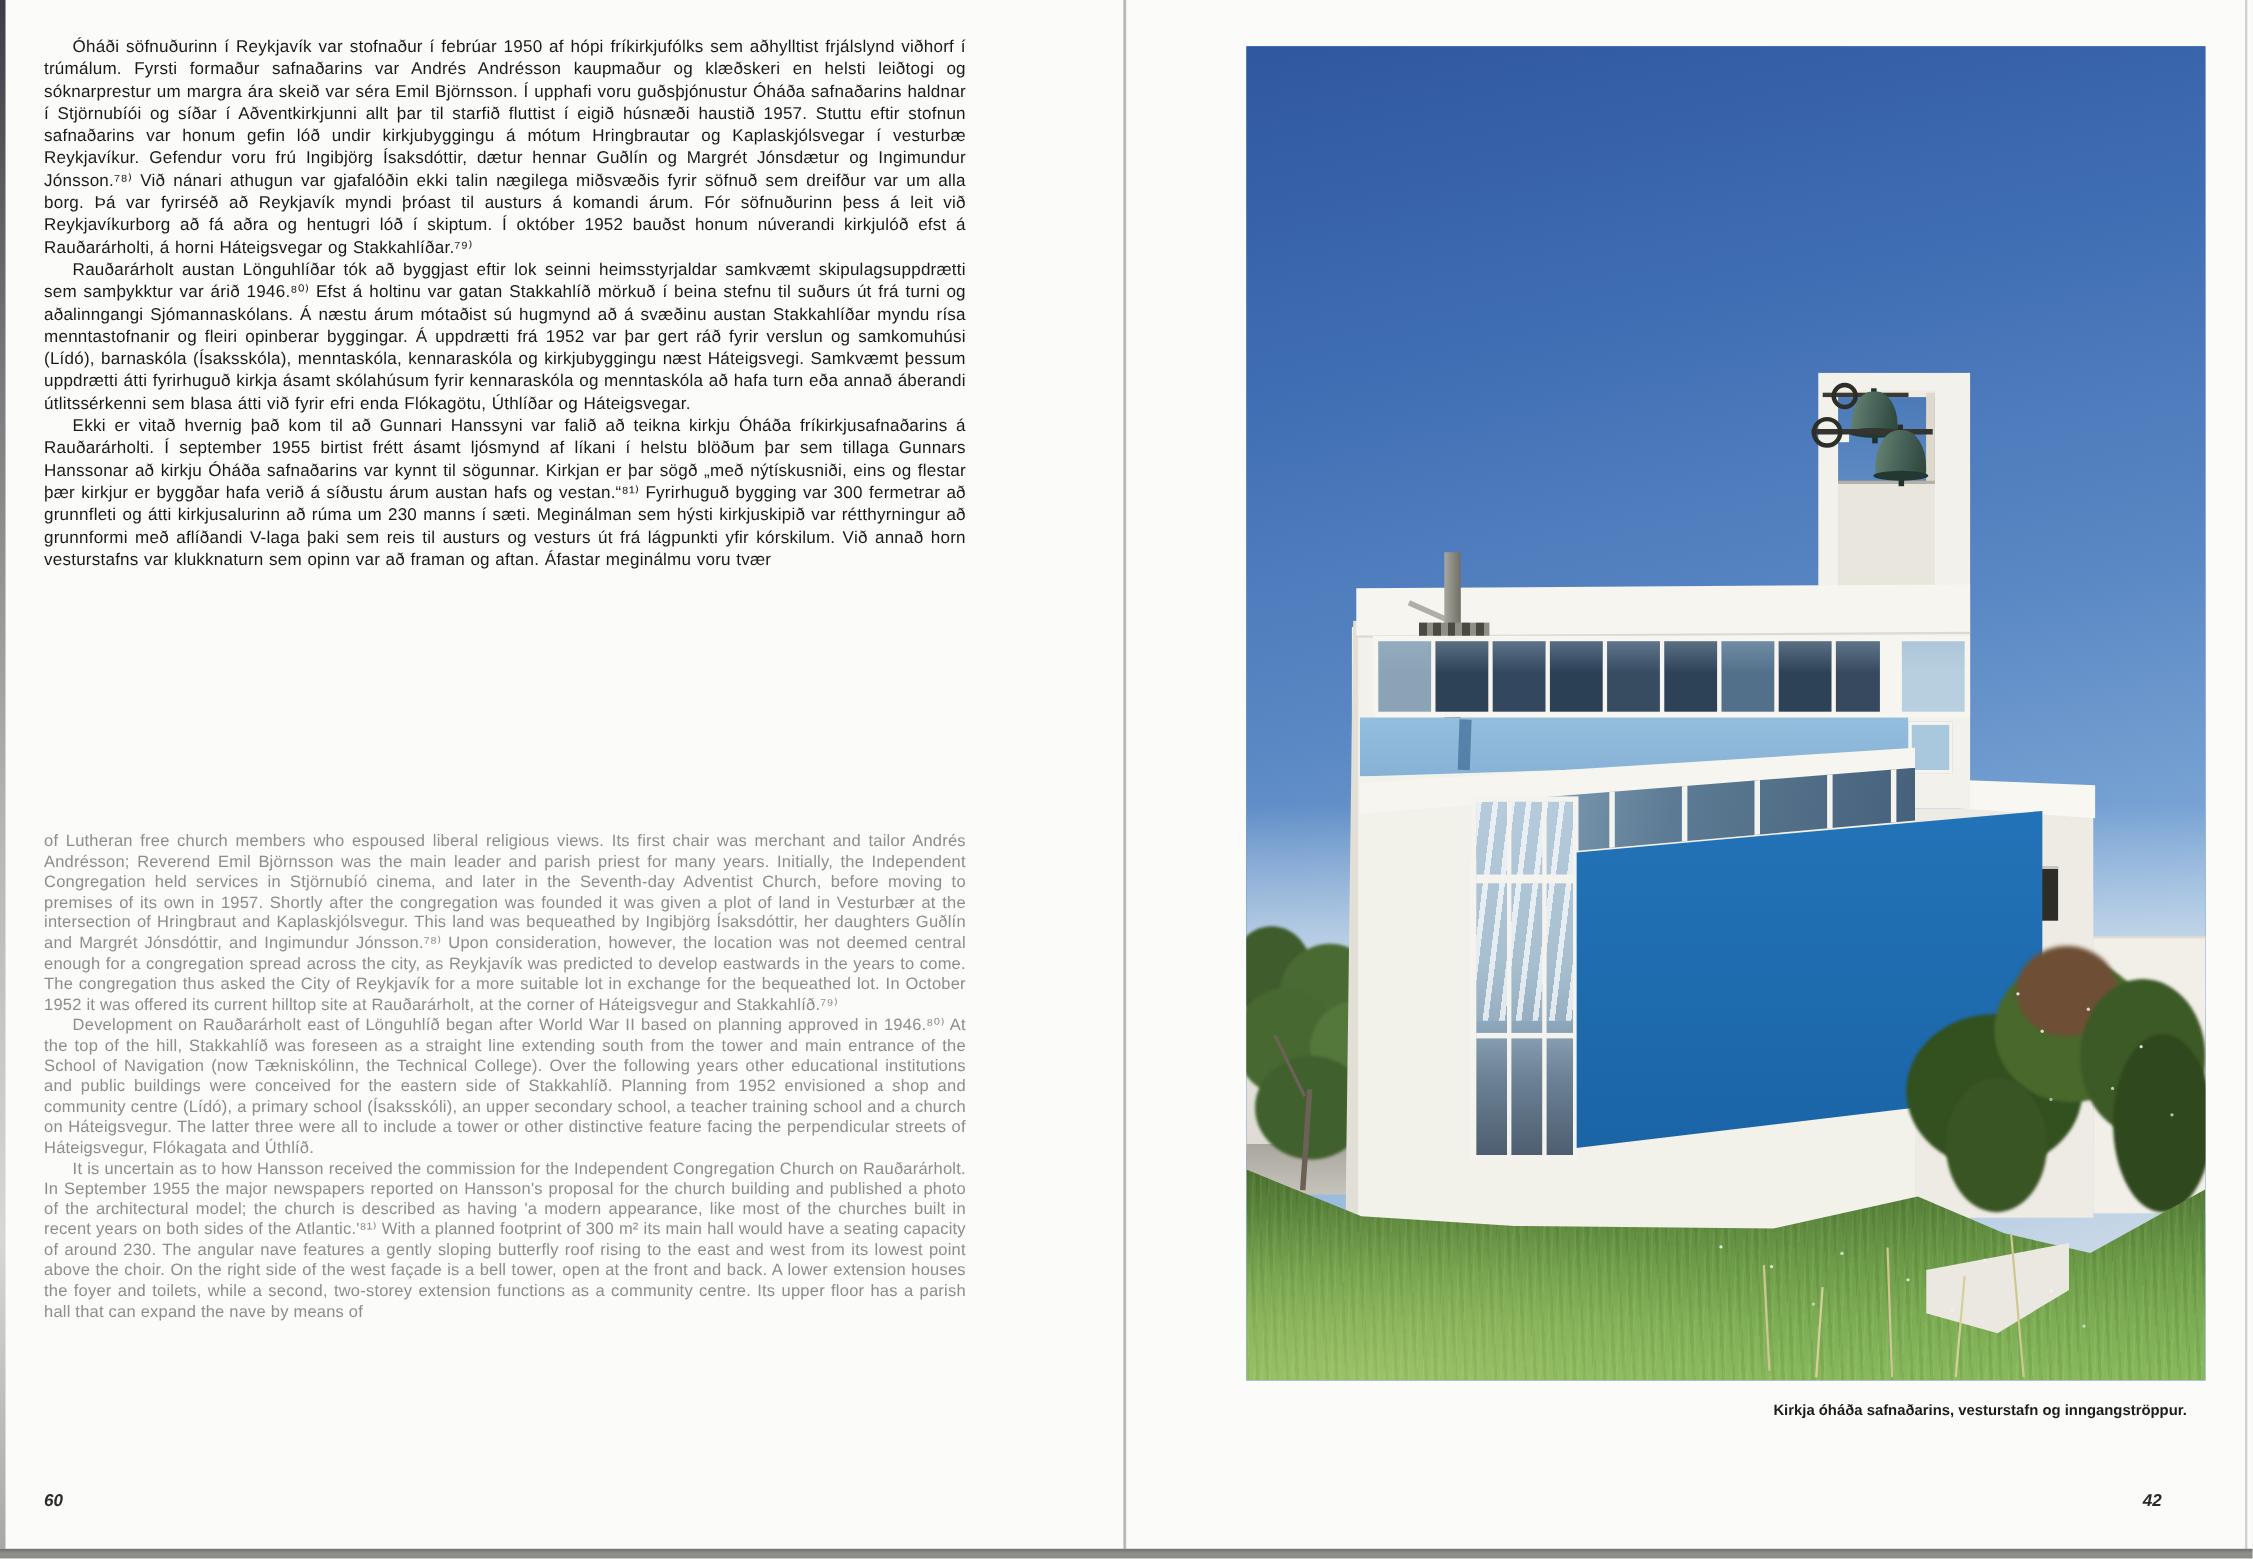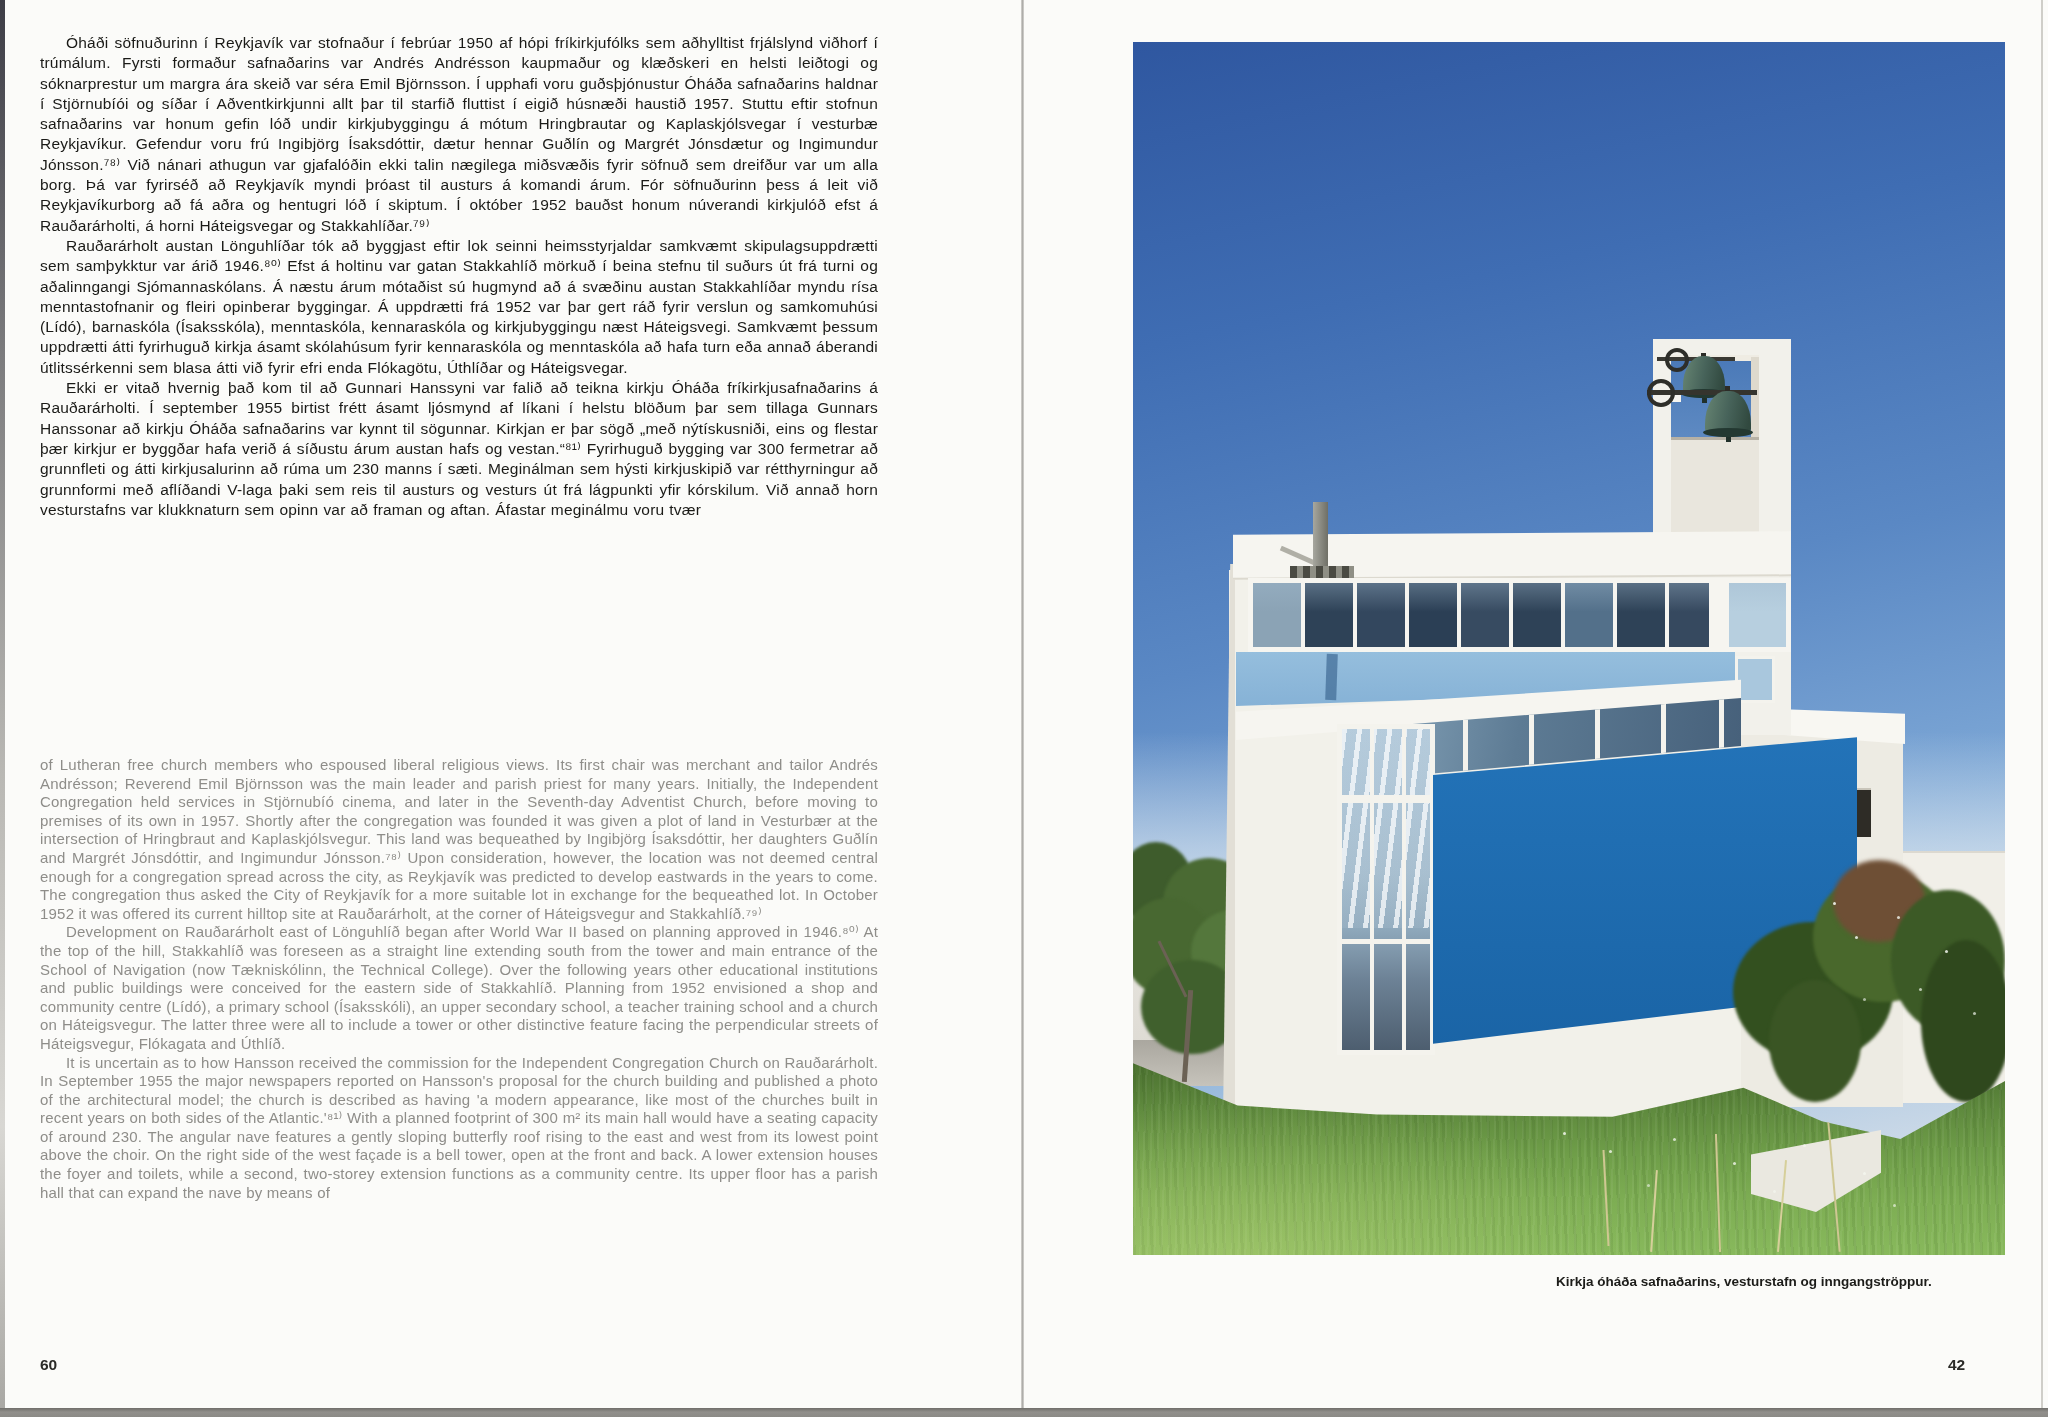--- a/index.html
+++ b/index.html
@@ -14,26 +14,26 @@
   .bottom-bar{position:absolute;left:0;top:1408px;width:2048px;height:9px;
     background:linear-gradient(to bottom,#6f6e6a,#918f8b 45%,#8b8a86);}
   
   .col{position:absolute;text-align:justify;}
   .col p{margin:0;}
   .col p.ind{text-indent:26px;}
   .text-is{left:40px;top:33px;width:838px;font-size:15.5px;line-height:20.3px;
            letter-spacing:.2px;word-spacing:.5px;color:#1a1a17;}
   .text-en{left:40px;top:756px;width:838px;font-size:15px;line-height:18.6px;
            letter-spacing:.2px;color:#8e8d89;}
-  .pagenum{position:absolute;font-size:15.5px;font-weight:bold;color:#2a2a27;}
+  .pagenum{position:absolute;font-size:15.5px;font-weight:bold;color:#2a2a27;font-style:italic;}
   .pn-left{left:40px;top:1356px;}
   .pn-right{left:1948px;top:1356px;}
   
   .caption{position:absolute;left:1556px;top:1274px;width:432px;font-size:13.5px;line-height:16.5px;}
-  .caption .is{font-weight:bold;color:#1c1c19;margin:0;}
+  .caption .is{font-weight:bold;color:#1c1c19;margin:0;text-align:right;}
   .caption .en{color:#8e8d89;margin:0;}
   
   .photo{position:absolute;left:1133px;top:42px;width:872px;height:1213px;overflow:hidden;background:#4a79b8;}
   .ph{position:absolute;}
   .bell{background:linear-gradient(100deg,#62806f 8%,#47635a 50%,#31493f 92%);
         border-radius:46% 46% 12% 12% / 78% 78% 10% 10%;}
   .bell::after{content:"";position:absolute;left:-5%;right:-5%;bottom:-4px;height:9px;
         background:#233831;border-radius:50%;}
   .bell::before{content:"";position:absolute;left:46%;bottom:-9px;width:5px;height:8px;background:#20302a;}
   .wheel{border:4px solid #2e2e29;border-radius:50%;background:transparent;}

